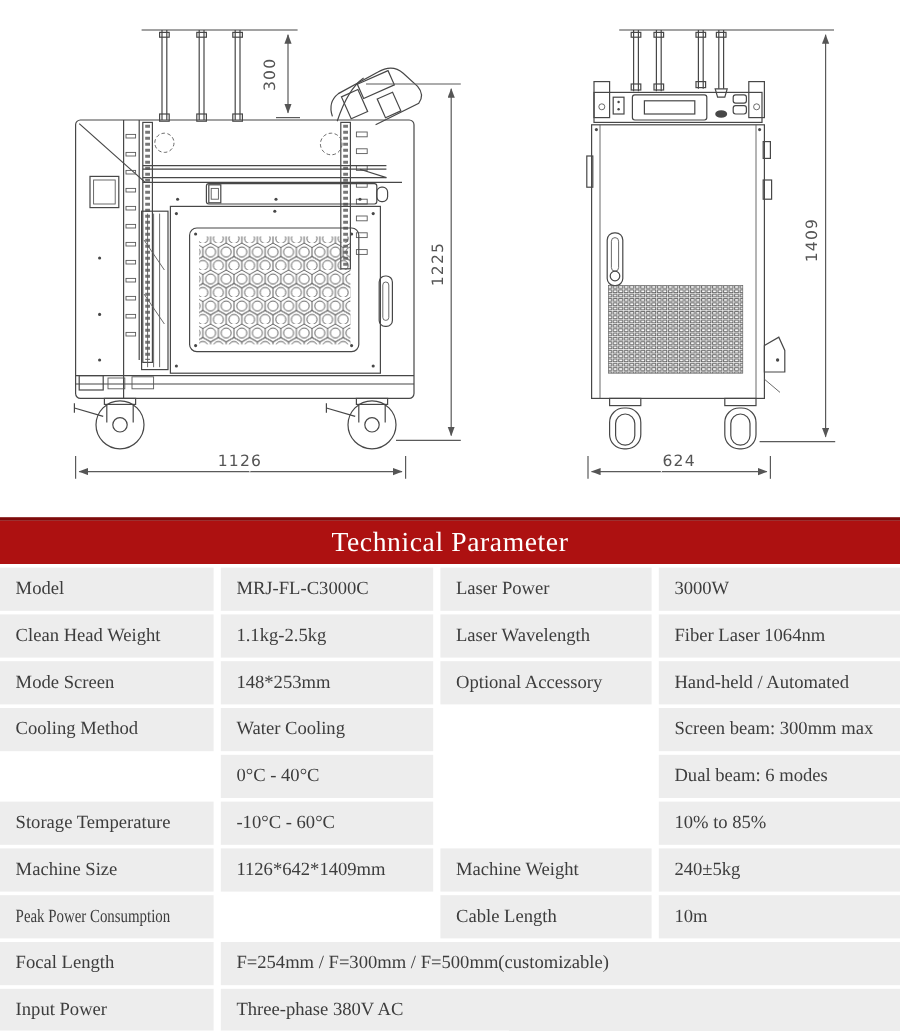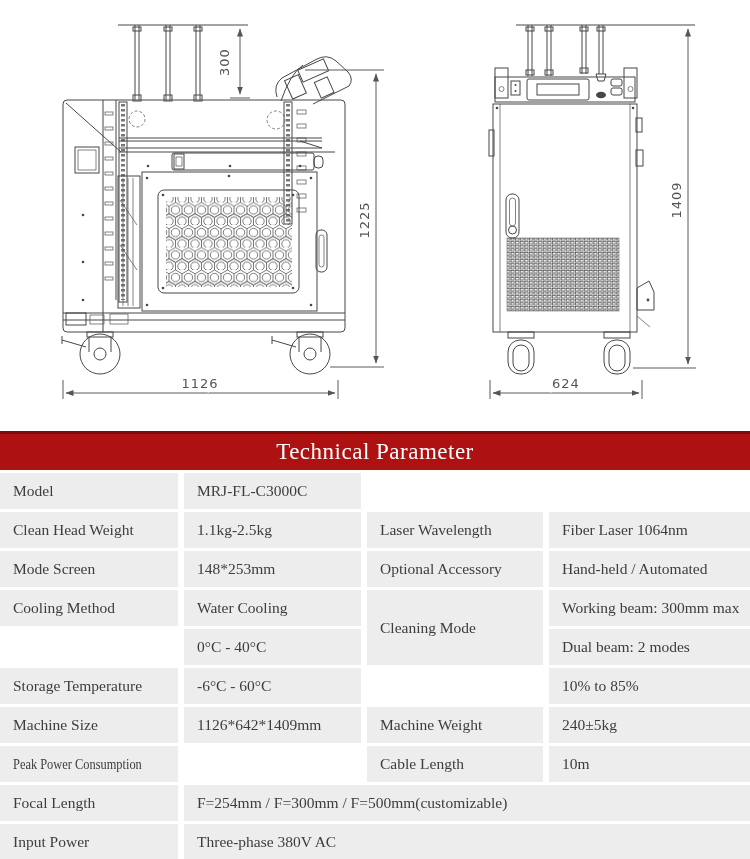--- a/index.html
+++ b/index.html
@@ -280,41 +280,42 @@
   <div id="tablewrap">
     <div id="hdr-topline"></div>
     <div id="hdr">
       <span class="t">Technical Parameter</span>
     </div>
 
     <div id="grid">
 
       <div class="cell" style="grid-row:1;grid-column:1">Model</div>
       <div class="cell" style="grid-row:1;grid-column:2">MRJ-FL-C3000C</div>
+      <div class="cell" style="grid-row:1;grid-column:3">Laser Power</div>
+      <div class="cell" style="grid-row:1;grid-column:4">3000W</div>
 
       <div class="cell" style="grid-row:2;grid-column:1">Clean Head Weight</div>
       <div class="cell" style="grid-row:2;grid-column:2">1.1kg-2.5kg</div>
       <div class="cell" style="grid-row:2;grid-column:3">Laser Wavelength</div>
       <div class="cell" style="grid-row:2;grid-column:4">Fiber Laser 1064nm</div>
 
       <div class="cell" style="grid-row:3;grid-column:1">Mode Screen</div>
       <div class="cell" style="grid-row:3;grid-column:2">148*253mm</div>
       <div class="cell" style="grid-row:3;grid-column:4">Hand-held / Automated</div>
       <div class="cell" style="grid-row:3;grid-column:3">Optional Accessory</div>
 
       <div class="cell" style="grid-row:4;grid-column:1">Cooling Method</div>
       <div class="cell" style="grid-row:4;grid-column:2">Water Cooling</div>
-      <div class="cell" style="grid-row:4 / span 2;grid-column:3">Cleaning Mode</div>
-      <div class="cell" style="grid-row:4;grid-column:4">Working beam: 300mm max</div>
+      <div class="cell" style="grid-row:4;grid-column:4">Screen beam: 300mm max</div>
 
       <div class="cell" style="grid-row:5;grid-column:2">0°C - 40°C</div>
-      <div class="cell" style="grid-row:5;grid-column:4">Dual beam: 2 modes</div>
+      <div class="cell" style="grid-row:5;grid-column:4">Dual beam: 6 modes</div>
 
       <div class="cell" style="grid-row:6;grid-column:1">Storage Temperature</div>
-      <div class="cell" style="grid-row:6;grid-column:2">-6°C - 60°C</div>
+      <div class="cell" style="grid-row:6;grid-column:2">-10°C - 60°C</div>
       <div class="cell" style="grid-row:6;grid-column:4">10% to 85%</div>
 
       <div class="cell" style="grid-row:7;grid-column:1">Machine Size</div>
       <div class="cell" style="grid-row:7;grid-column:2">1126*642*1409mm</div>
       <div class="cell" style="grid-row:7;grid-column:3">Machine Weight</div>
       <div class="cell" style="grid-row:7;grid-column:4">240±5kg</div>
 
       <div class="cell" style="grid-row:8;grid-column:1">
           <span class="condensed">Peak Power Consumption</span>
         </div>

